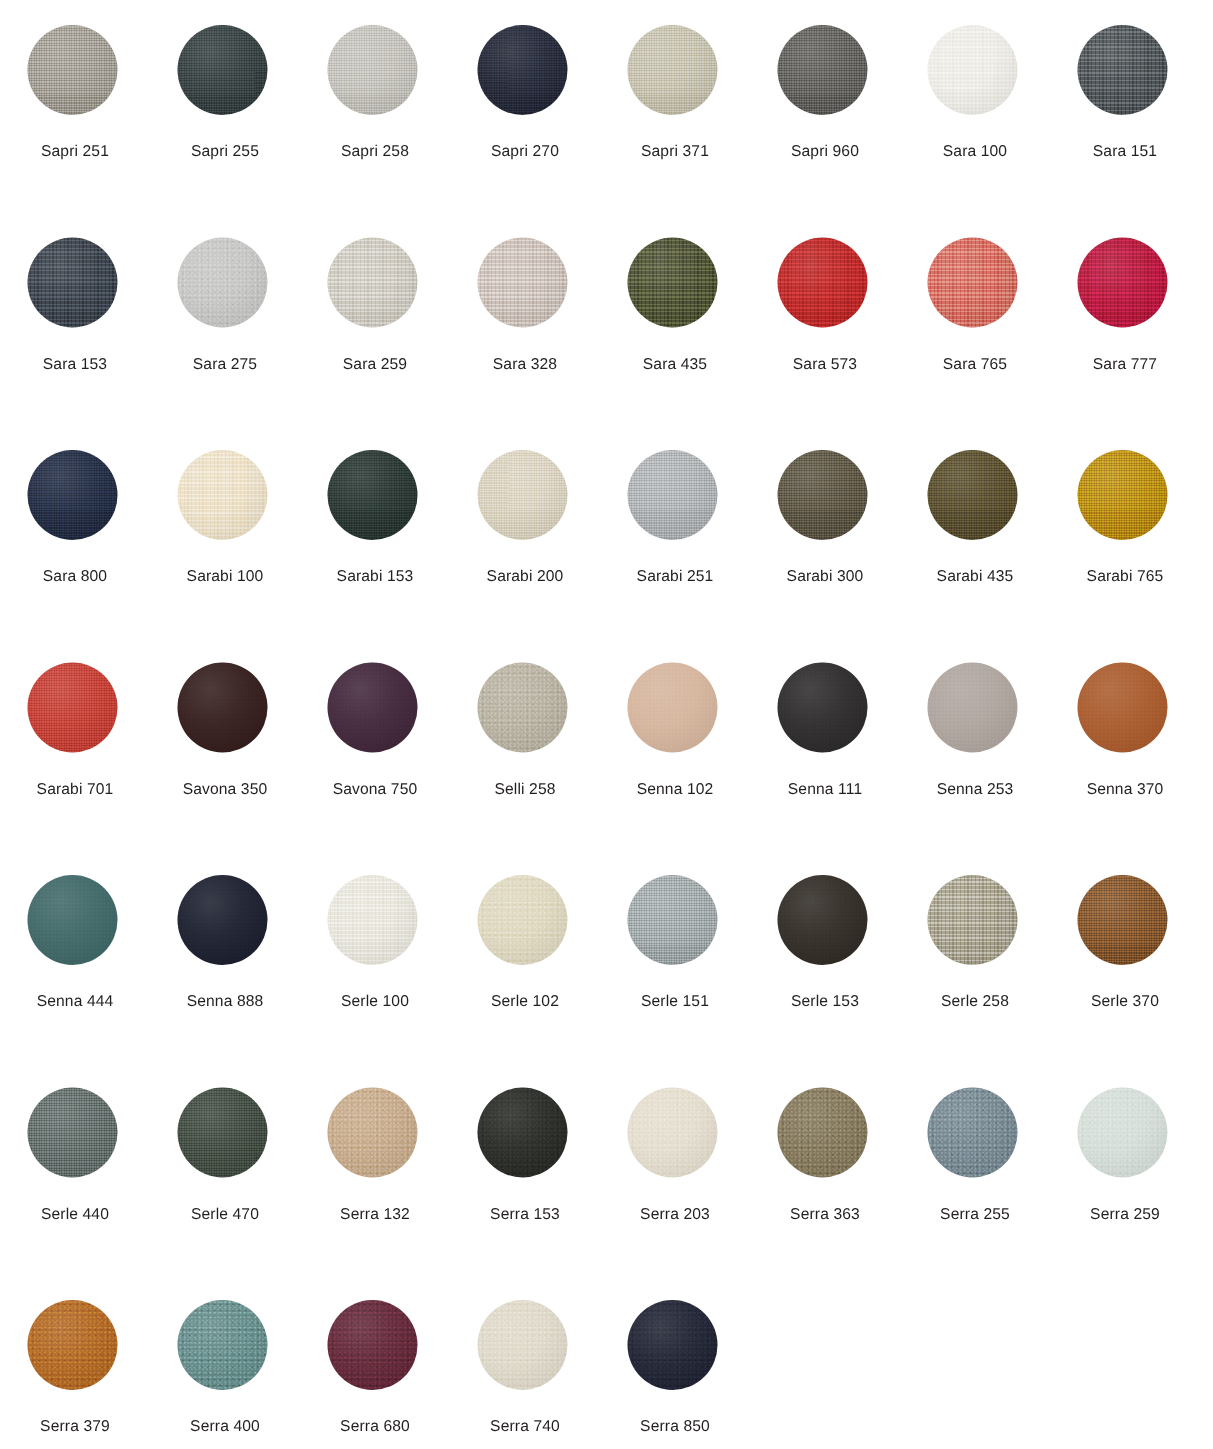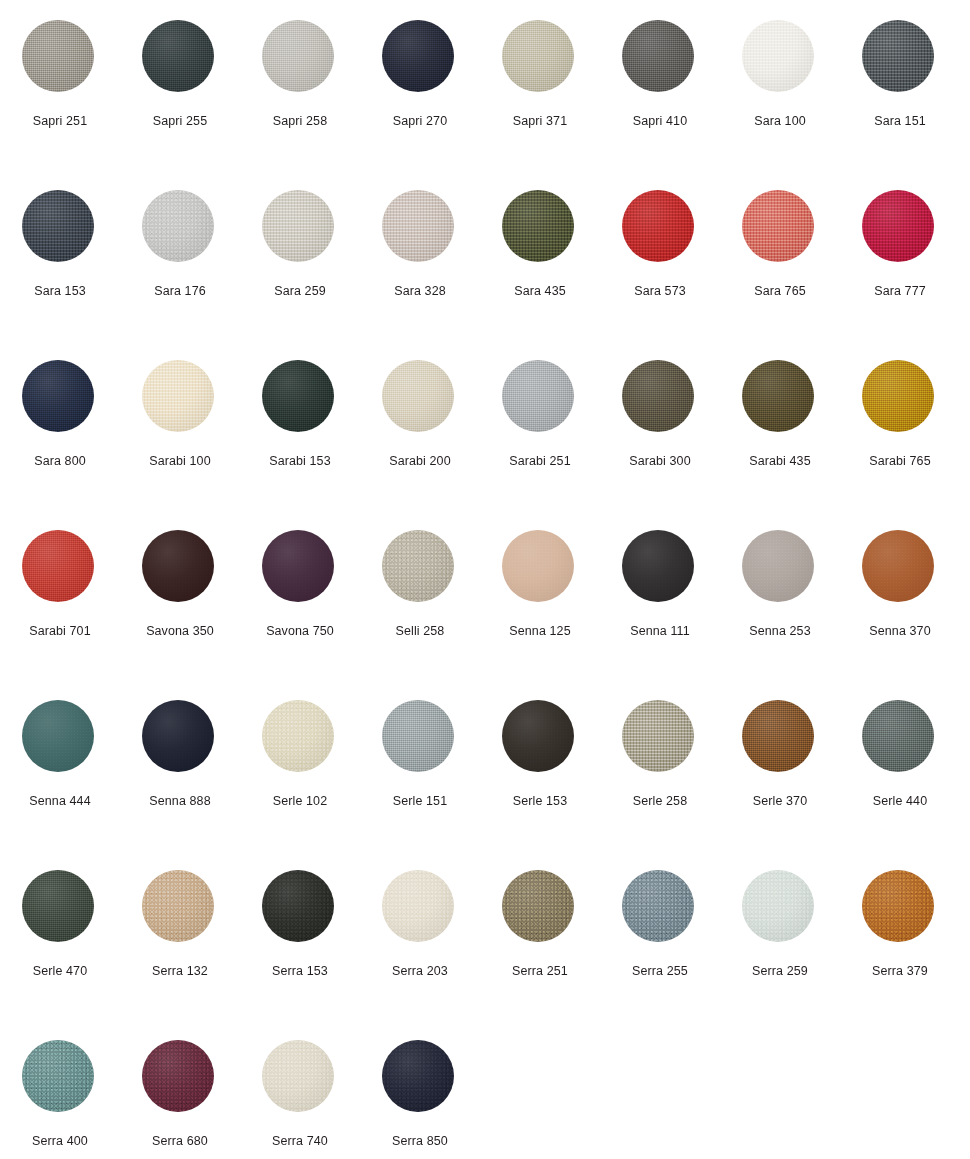--- a/index.html
+++ b/index.html
@@ -178,21 +178,21 @@
       </div>
       <div class="swatch-label">Sapri 371</div>
     </div>
     <div class="swatch-cell">
       <div class="swatch-disc-wrap">
         <div class="swatch-disc" style="background-color: rgb(91, 90, 87);">
           <div class="tex tex-weave"></div>
           <div class="shade"></div>
         </div>
       </div>
-      <div class="swatch-label">Sapri 410</div>
+      <div class="swatch-label">Sapri 960</div>
     </div>
     <div class="swatch-cell">
       <div class="swatch-disc-wrap">
         <div class="swatch-disc" style="background-color: rgb(238, 236, 230);">
           <div class="tex tex-linen"></div>
           <div class="shade"></div>
         </div>
       </div>
       <div class="swatch-label">Sara 100</div>
     </div>
@@ -214,21 +214,21 @@
       </div>
       <div class="swatch-label">Sara 153</div>
     </div>
     <div class="swatch-cell">
       <div class="swatch-disc-wrap">
         <div class="swatch-disc" style="background-color: rgb(195, 195, 193);">
           <div class="tex tex-melange"></div>
           <div class="shade"></div>
         </div>
       </div>
-      <div class="swatch-label">Sara 176</div>
+      <div class="swatch-label">Sara 275</div>
     </div>
     <div class="swatch-cell">
       <div class="swatch-disc-wrap">
         <div class="swatch-disc" style="background-color: rgb(205, 201, 191);">
           <div class="tex tex-linen"></div>
           <div class="shade"></div>
         </div>
       </div>
       <div class="swatch-label">Sara 259</div>
     </div>
@@ -385,21 +385,21 @@
       </div>
       <div class="swatch-label">Selli 258</div>
     </div>
     <div class="swatch-cell">
       <div class="swatch-disc-wrap">
         <div class="swatch-disc" style="background-color: rgb(213, 180, 156);">
           <div class="tex tex-smooth"></div>
           <div class="shade"></div>
         </div>
       </div>
-      <div class="swatch-label">Senna 125</div>
+      <div class="swatch-label">Senna 102</div>
     </div>
     <div class="swatch-cell">
       <div class="swatch-disc-wrap">
         <div class="swatch-disc" style="background-color: rgb(44, 42, 43);">
           <div class="tex tex-smooth"></div>
           <div class="shade"></div>
         </div>
       </div>
       <div class="swatch-label">Senna 111</div>
     </div>
@@ -434,20 +434,29 @@
       <div class="swatch-disc-wrap">
         <div class="swatch-disc" style="background-color: rgb(27, 31, 46);">
           <div class="tex tex-smooth"></div>
           <div class="shade"></div>
         </div>
       </div>
       <div class="swatch-label">Senna 888</div>
     </div>
     <div class="swatch-cell">
       <div class="swatch-disc-wrap">
+        <div class="swatch-disc" style="background-color: rgb(232, 230, 220);">
+          <div class="tex tex-linen"></div>
+          <div class="shade"></div>
+        </div>
+      </div>
+      <div class="swatch-label">Serle 100</div>
+    </div>
+    <div class="swatch-cell">
+      <div class="swatch-disc-wrap">
         <div class="swatch-disc" style="background-color: rgb(221, 214, 188);">
           <div class="tex tex-melange"></div>
           <div class="shade"></div>
         </div>
       </div>
       <div class="swatch-label">Serle 102</div>
     </div>
     <div class="swatch-cell">
       <div class="swatch-disc-wrap">
         <div class="swatch-disc" style="background-color: rgb(154, 163, 164);">
@@ -529,21 +538,21 @@
       </div>
       <div class="swatch-label">Serra 203</div>
     </div>
     <div class="swatch-cell">
       <div class="swatch-disc-wrap">
         <div class="swatch-disc" style="background-color: rgb(125, 114, 87);">
           <div class="tex tex-melange"></div>
           <div class="shade"></div>
         </div>
       </div>
-      <div class="swatch-label">Serra 251</div>
+      <div class="swatch-label">Serra 363</div>
     </div>
     <div class="swatch-cell">
       <div class="swatch-disc-wrap">
         <div class="swatch-disc" style="background-color: rgb(113, 130, 140);">
           <div class="tex tex-melange"></div>
           <div class="shade"></div>
         </div>
       </div>
       <div class="swatch-label">Serra 255</div>
     </div>

